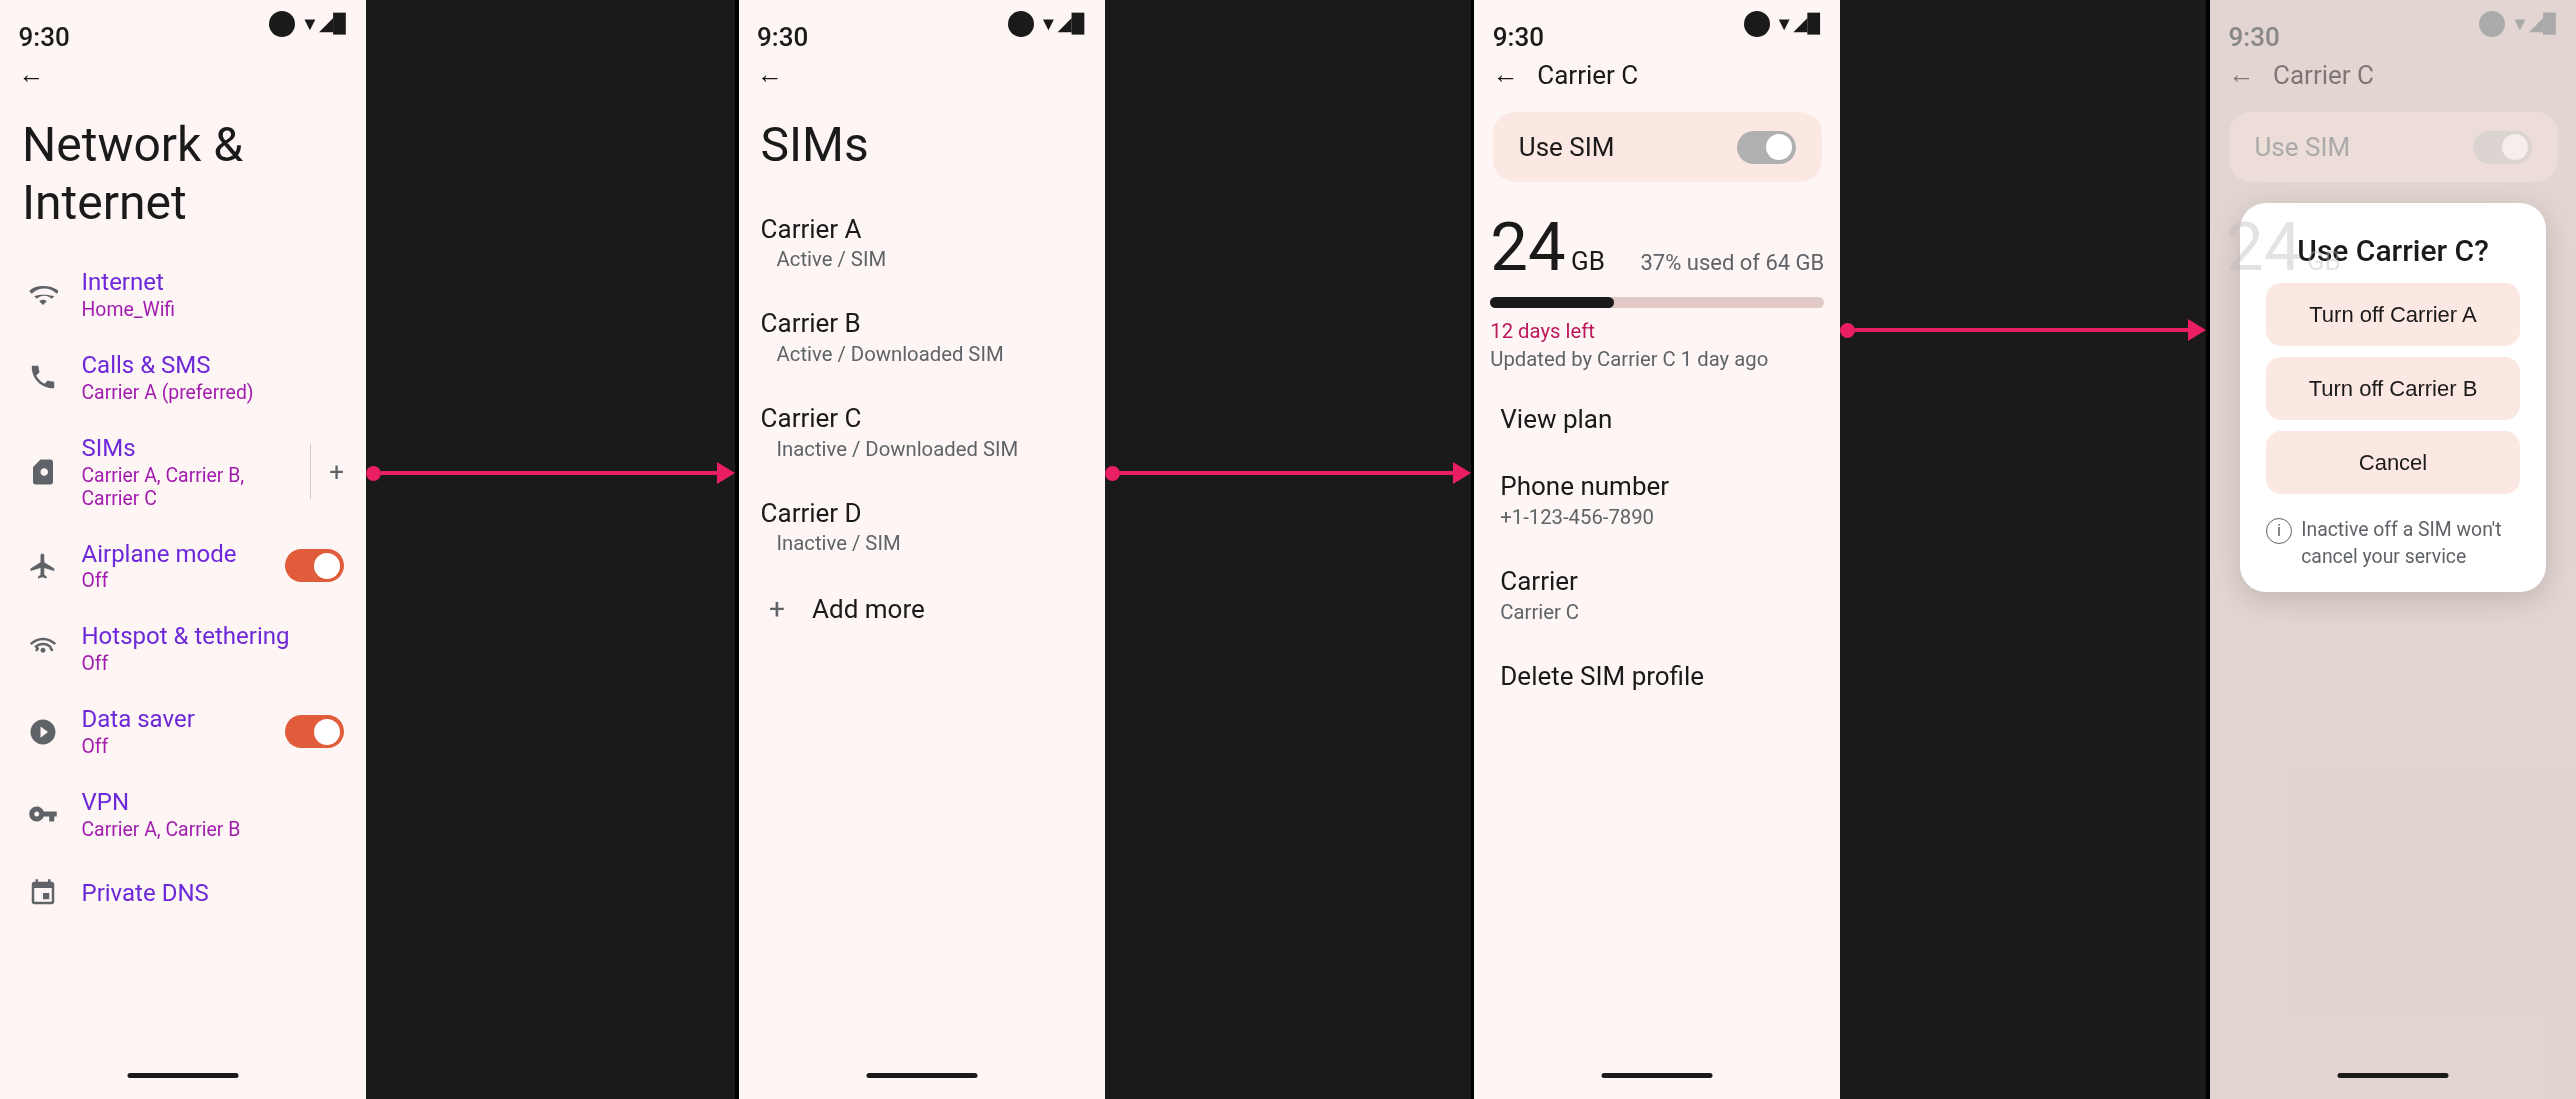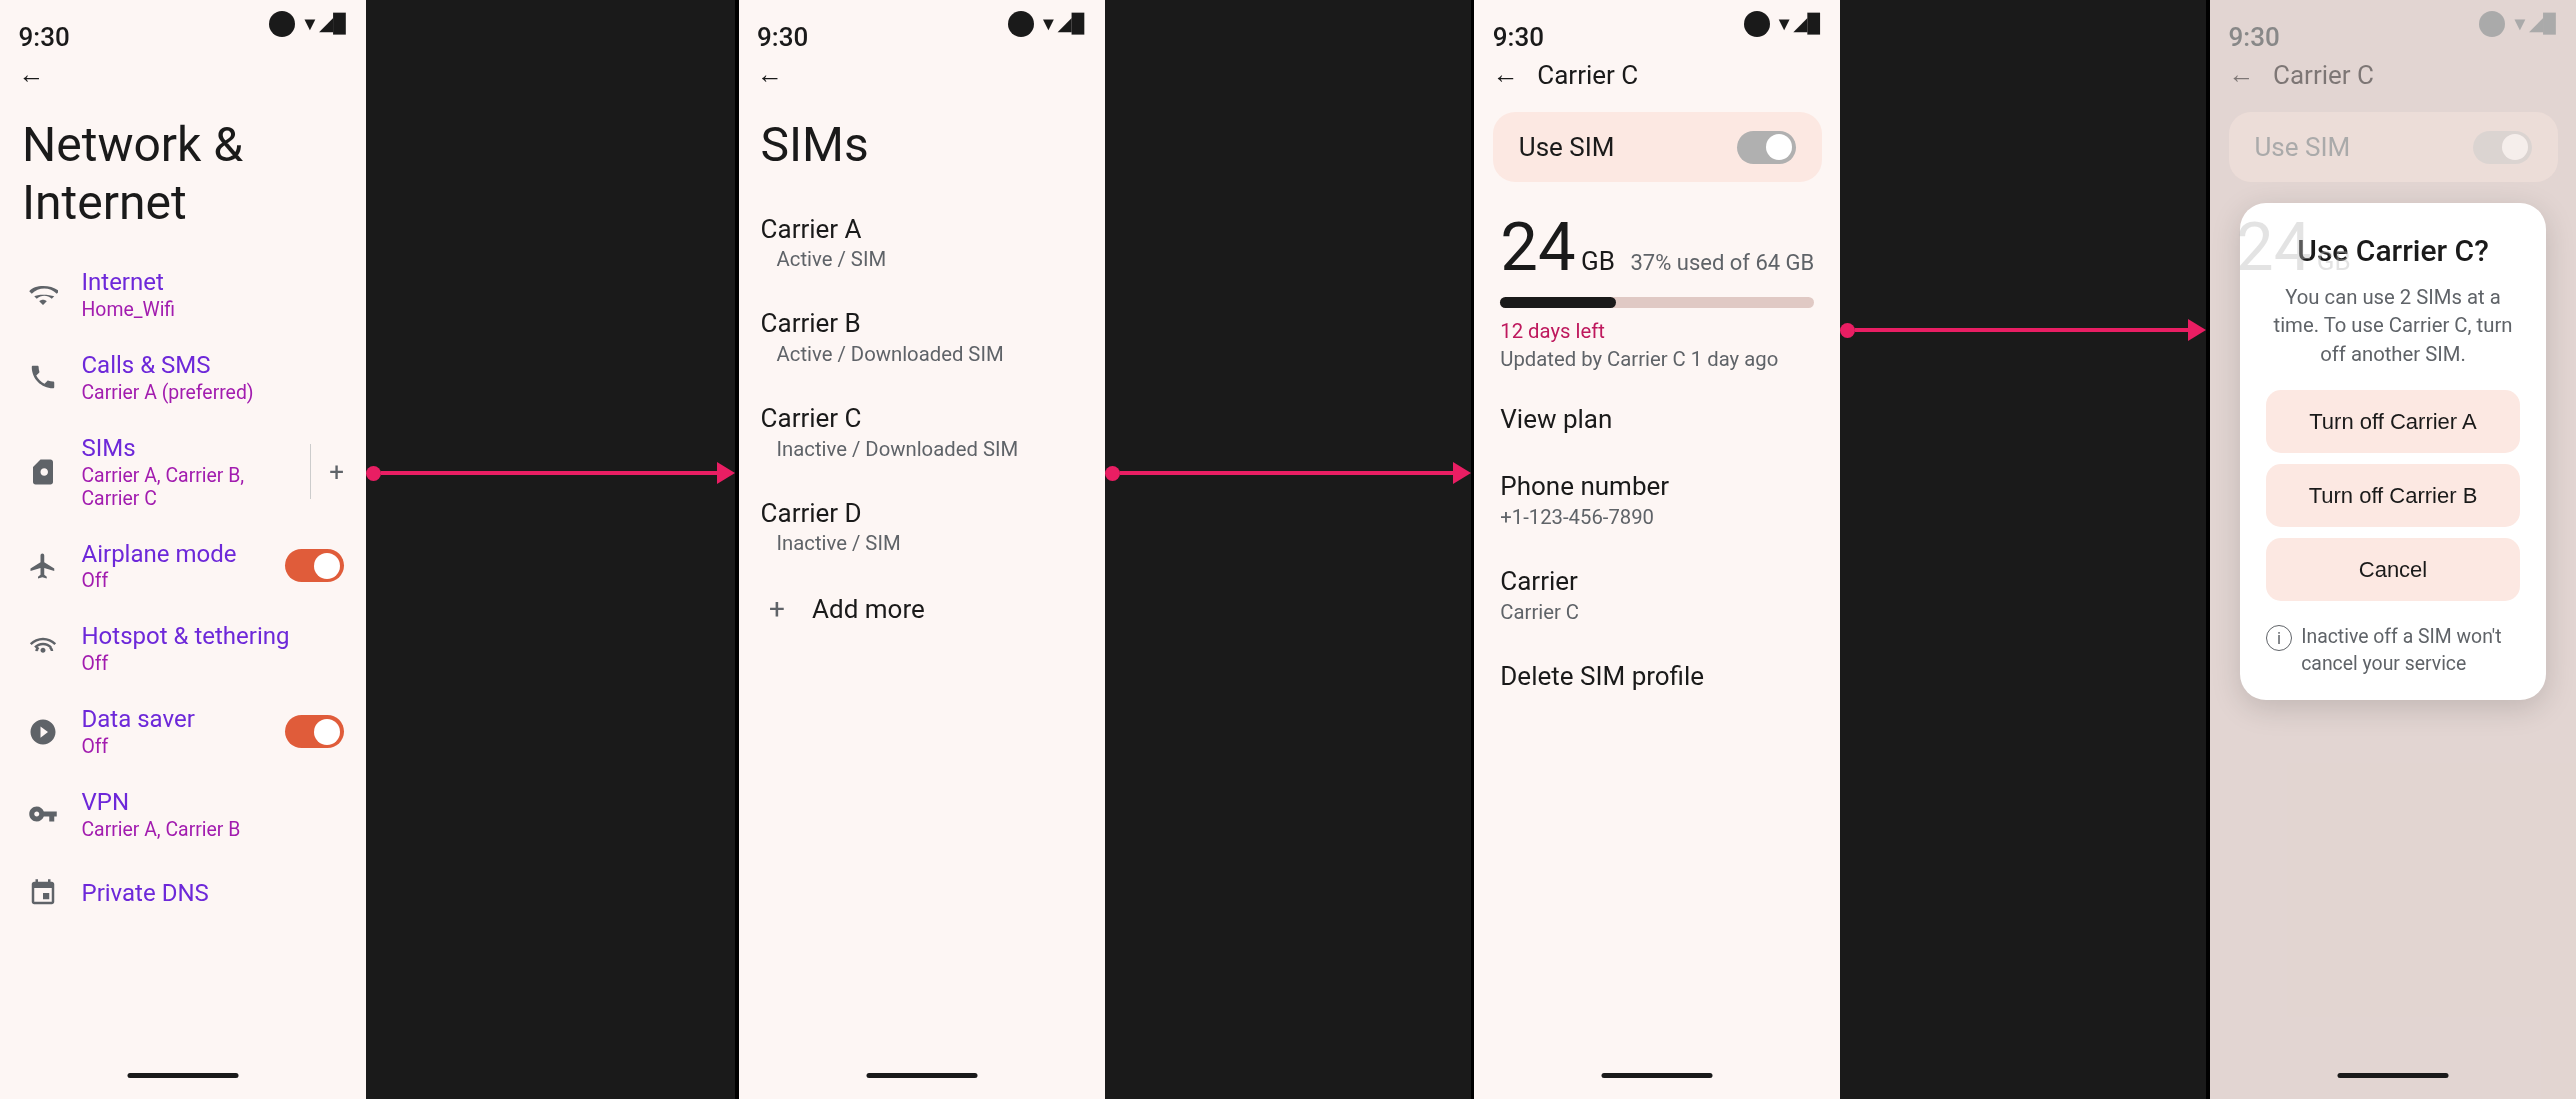--- a/index.html
+++ b/index.html
@@ -240,21 +240,21 @@
       position: absolute;
       right: 3.7px;
       top: 3.7px;
       width: 26px;
       height: 26px;
       background: white;
       border-radius: 50%;
     }
 
     .data-section {
-      padding: 15px 26px;
+      padding: 15px 16px;
     }
     .data-gb {
       display: flex;
       align-items: baseline;
       gap: 5.5px;
     }
     .data-number {
       font-size: 67px;
       font-weight: 400;
       color: #1a1a1a;
@@ -719,21 +719,20 @@
 
   <div class="data-section" style="position:relative; z-index:3; opacity:0.4;">
     <div class="data-gb">
       <span class="data-number-dimmed">24</span>
       <span class="data-unit-dimmed">GB</span>
     </div>
   </div>
 
   <div class="dialog-box">
     <div class="dialog-title">Use Carrier C?</div>
-    <div class="dialog-desc">You can use 2 SIMs at a time. To use Carrier C, turn off another SIM.</div>
 
     <button class="dialog-btn">Turn off Carrier A</button>
     <button class="dialog-btn">Turn off Carrier B</button>
     <button class="dialog-btn">Cancel</button>
 
     <div class="dialog-note">
       <div class="dialog-note-icon">i</div>
       <div class="dialog-note-text">Inactive off a SIM won't cancel your service</div>
     </div>
   </div>

